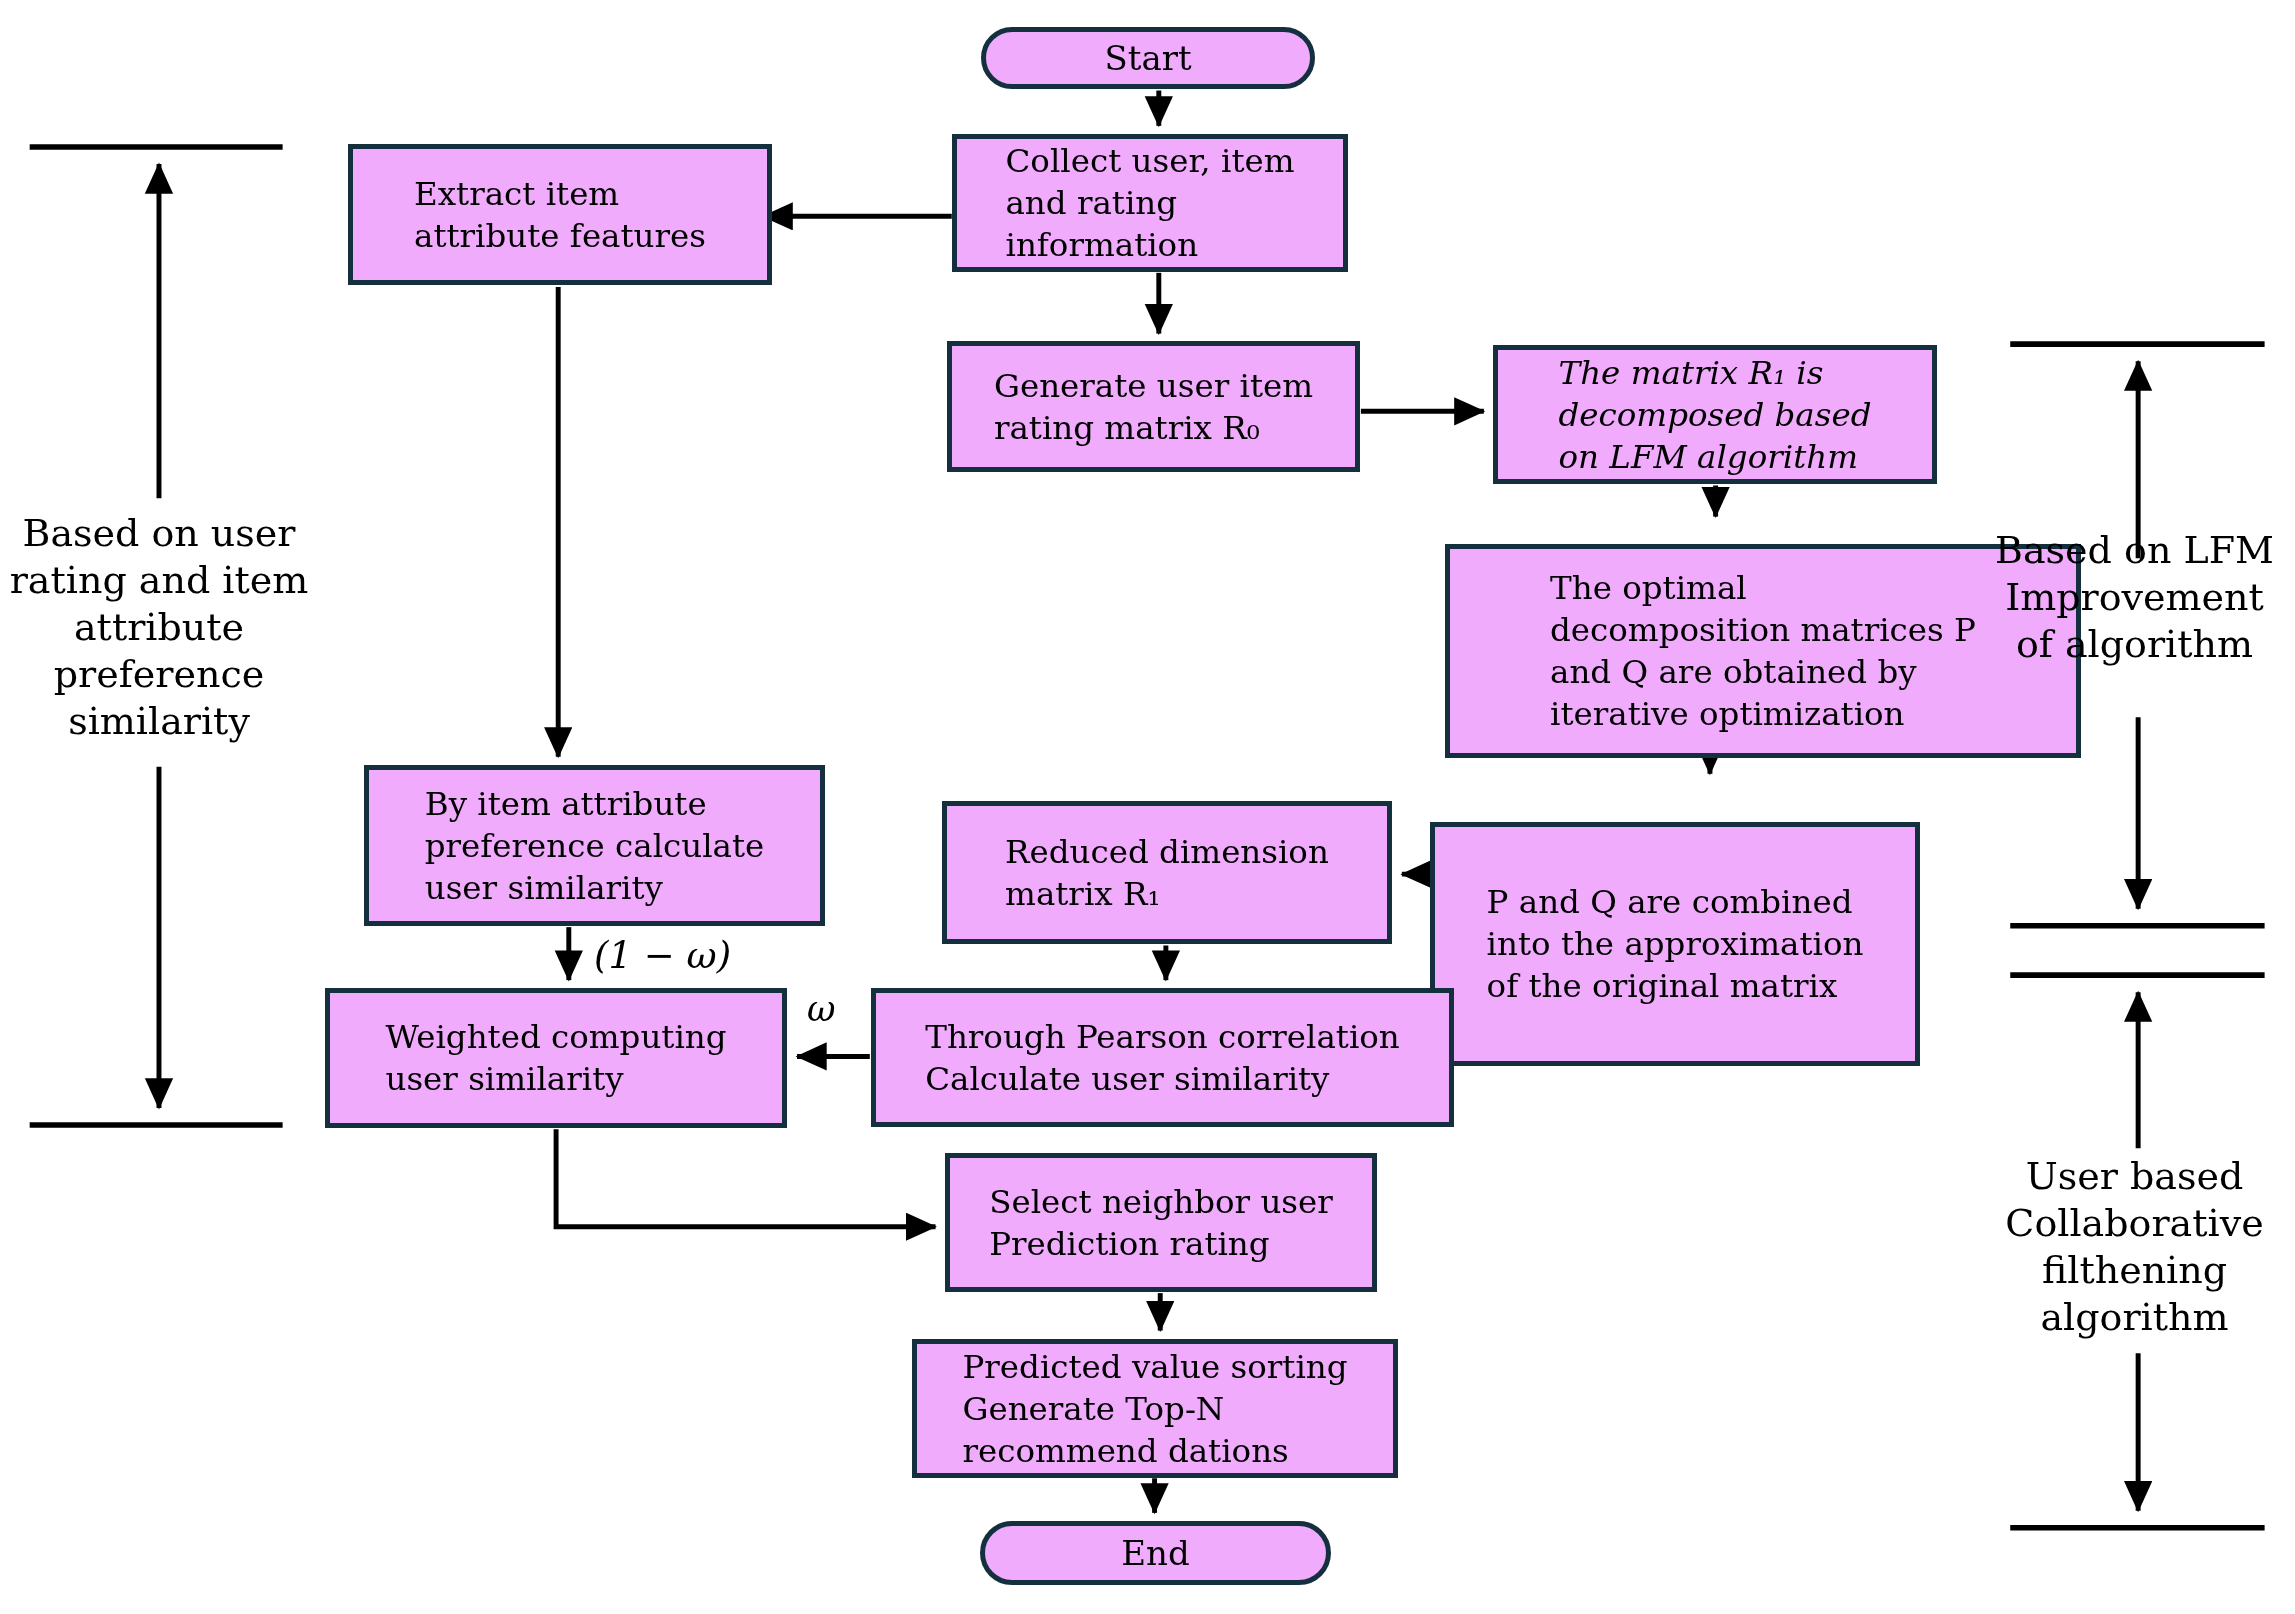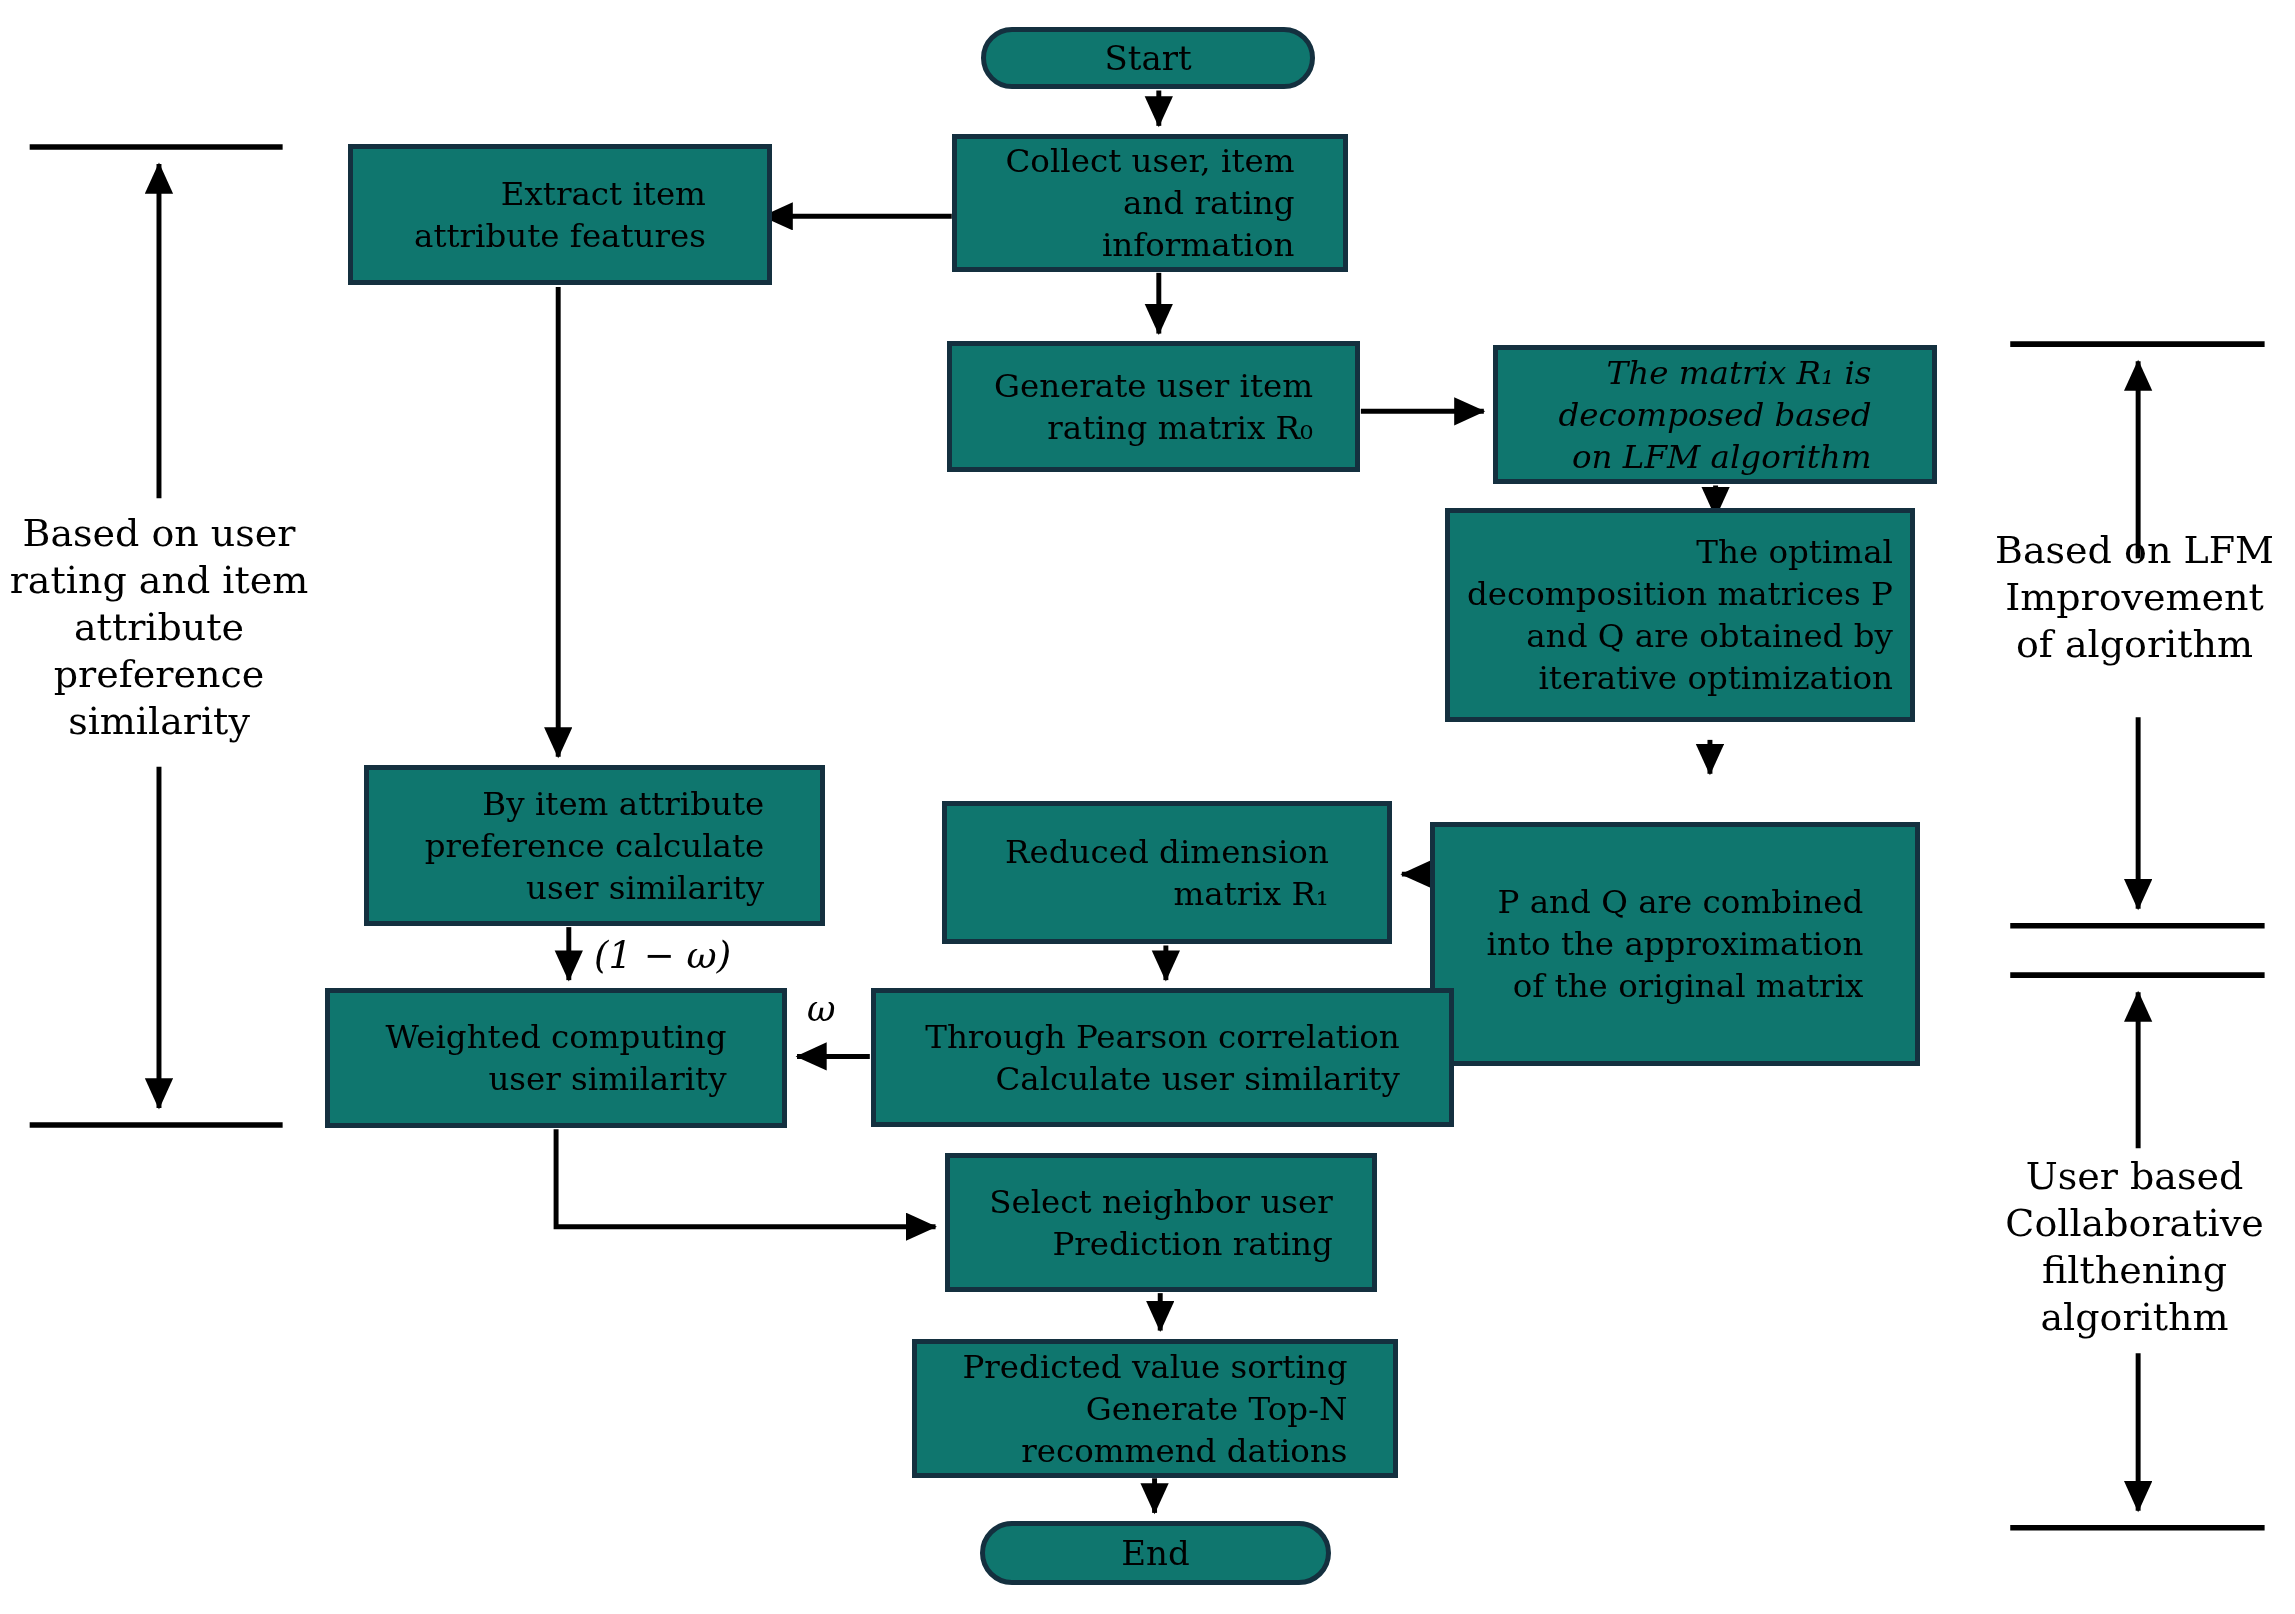--- a/index.html
+++ b/index.html
@@ -13,26 +13,26 @@
     overflow: hidden;
   }
   #edges {
     position: absolute;
     left: 0; top: 0;
     width: 2295px; height: 1614px;
   }
   .node {
     position: absolute;
     box-sizing: border-box;
-    background: #0f766e;
+    background: #f0abfc;
     border: 5.7px solid #14303f;
     display: flex;
     align-items: center;
     justify-content: center;
-    text-align: right;
+    text-align: left;
     white-space: pre-line;
     font-size: 32.5px;
     line-height: 42px;
     z-index: 2;
   }
   .pill {
     border-width: 5px;
     border-radius: 34px;
     font-size: 34px;
   }
@@ -103,21 +103,21 @@
   <div class="node" style="left:952px; top:134px;  width:396px; height:138px;">Collect user, item
 and rating
 information</div>
   <div class="node" style="left:348px;  top:144px;  width:424px; height:141px;">Extract item
 attribute features</div>
   <div class="node" style="left:947px; top:341px;  width:413px; height:131px;">Generate user item
 rating matrix R₀</div>
   <div class="node" style="left:1493px; top:345px;  width:444px; height:139px;font-style:italic;">The matrix R₁ is
 decomposed based
 on LFM algorithm</div>
-  <div class="node" style="left:1445px; top:508px;  width:470px; height:214px;">The optimal
+  <div class="node" style="left:1445px; top:544px;  width:636px; height:214px;">The optimal
 decomposition matrices P
 and Q are obtained by
 iterative optimization</div>
   <div class="node" style="left:1430px; top:782px; width:490px; height:244px;margin-top:40px;">P and Q are combined
 into the approximation
 of the original matrix</div>
   <div class="node" style="left:942px; top:801px; width:450px; height:143px;">Reduced dimension
 matrix R₁</div>
   <div class="node" style="left:331px;  top:765px; width:461px; height:161px;margin-left:33px;">By item attribute
 preference calculate

